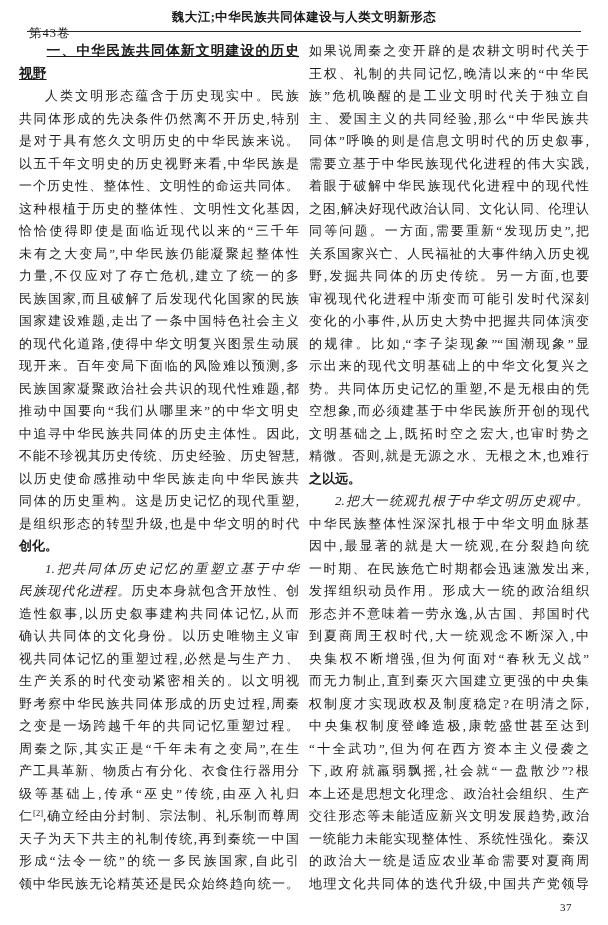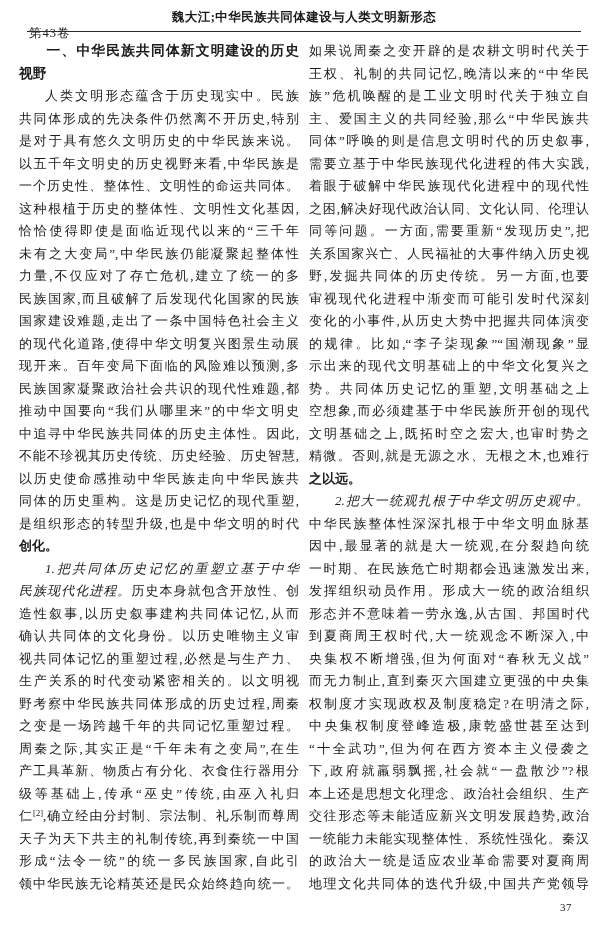--- a/index.html
+++ b/index.html
@@ -37,20 +37,21 @@
     text-align-last:justify;
     white-space:nowrap;
     overflow:visible;
   }
   .line.left { text-align-last:left;font-weight:bold; }
   .line.indent { text-indent:2em; }
   .line.h {
     font-family:"Liberation Sans","DejaVu Sans",sans-serif;
     font-weight:bold;
     font-size:13.8px;
+    text-decoration:underline;
   }
   .kai { font-style:italic; }
   .sup { font-size:8.5px; position:relative; top:-4.5px; }
   .page-footer {
     position:absolute; right:36px; bottom:12px;
     font-size:11px; letter-spacing:0.5px;
   }
 </style>
 </head>
 <body>
@@ -118,21 +119,21 @@
         <div class="line"><span>需要立基于中华民族现代化进程的伟大实践,</span></div>
         <div class="line"><span>着眼于破解中华民族现代化进程中的现代性</span></div>
         <div class="line"><span>之困,解决好现代政治认同、文化认同、伦理认</span></div>
         <div class="line"><span>同等问题。一方面,需要重新“发现历史”,把</span></div>
         <div class="line"><span>关系国家兴亡、人民福祉的大事件纳入历史视</span></div>
         <div class="line"><span>野,发掘共同体的历史传统。另一方面,也要</span></div>
         <div class="line"><span>审视现代化进程中渐变而可能引发时代深刻</span></div>
         <div class="line"><span>变化的小事件,从历史大势中把握共同体演变</span></div>
         <div class="line"><span>的规律。比如,“李子柒现象”“国潮现象”显</span></div>
         <div class="line"><span>示出来的现代文明基础上的中华文化复兴之</span></div>
-        <div class="line"><span>势。共同体历史记忆的重塑,文明基础之上</span></div>
+        <div class="line"><span>势。共同体历史记忆的重塑,不是无根由的凭</span></div>
         <div class="line"><span>空想象,而必须建基于中华民族所开创的现代</span></div>
         <div class="line"><span>文明基础之上,既拓时空之宏大,也审时势之</span></div>
         <div class="line"><span>精微。否则,就是无源之水、无根之木,也难行</span></div>
         <div class="line left"><span>之以远。</span></div>
       </div>
     <div>
         <div class="line indent"><span class="kai">2.把大一统观扎根于中华文明历史观中。</span></div>
         <div class="line"><span>中华民族整体性深深扎根于中华文明血脉基</span></div>
         <div class="line"><span>因中,最显著的就是大一统观,在分裂趋向统</span></div>
         <div class="line"><span>一时期、在民族危亡时期都会迅速激发出来,</span></div>

